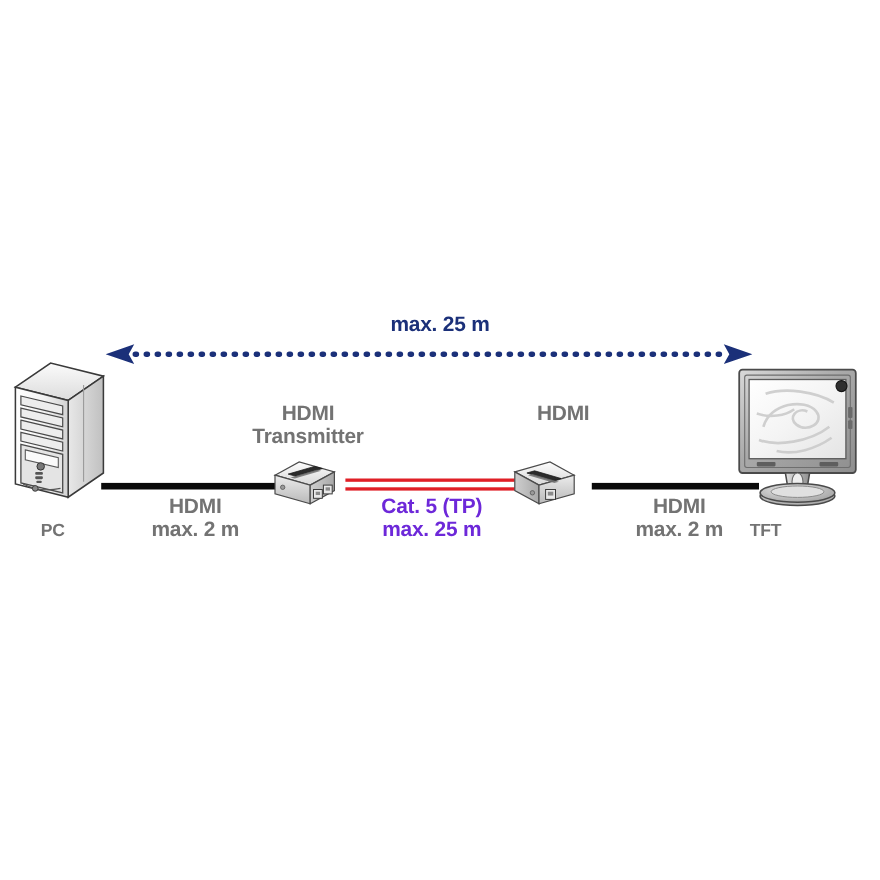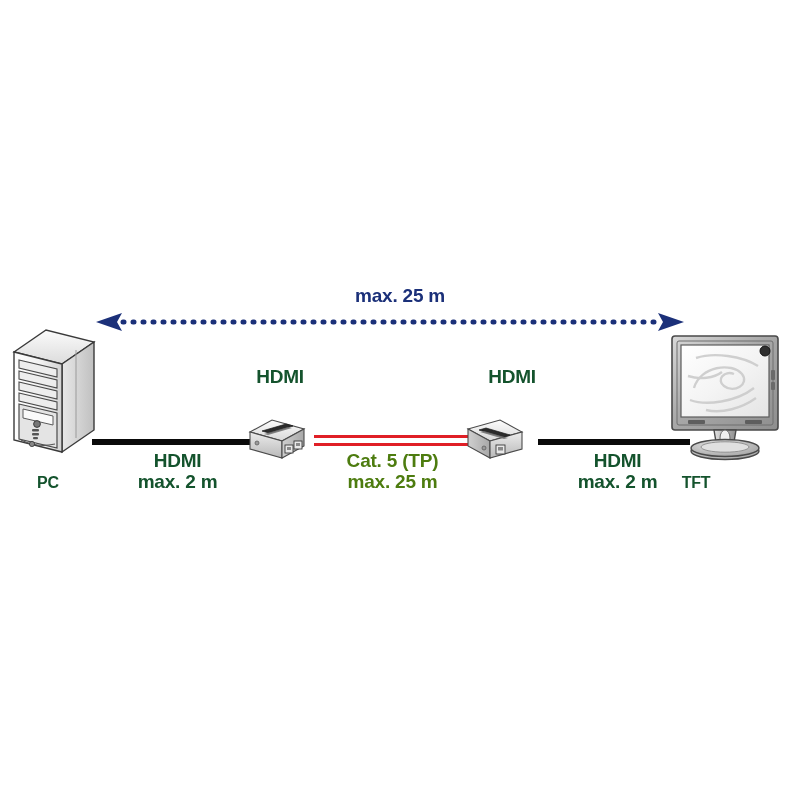--- a/index.html
+++ b/index.html
@@ -21,25 +21,25 @@
   }
   .abs { position: absolute; }
 
   
   .label {
     position: absolute;
     font-weight: bold;
     text-align: center;
     white-space: nowrap;
     line-height: 1.12;
-    color: #14532d;
+    color: #737373;
     letter-spacing: -0.2px;
   }
   .label.navy { color: #1b3079; }
-  .label.red  { color: #4d7c0f; }
+  .label.red  { color: #6d28d9; }
 
   .lbl-distance {
     left: 0; top: 285px; width: 800px;
     font-size: 19px;
   }
   .lbl-tx {
     left: 180px; top: 366px; width: 200px;
     font-size: 19px;
   }
   .lbl-rx {
@@ -213,20 +213,21 @@
         <rect x="41" y="29" width="4" height="3" fill="#8a8a8a" stroke="none"></rect>
         <rect x="50" y="25" width="4" height="3" fill="#8a8a8a" stroke="none"></rect>
       </g>
 
       <circle cx="11" cy="25" r="2" fill="#9a9a9a" stroke="#555" stroke-width="0.7"></circle>
     </svg>
   </div>
 
   <div class="label lbl-tx">
     <div>HDMI</div>
+    <div>Transmitter</div>
   </div>
 
   <div id="cable-cat5">
     <div class="red-line top"></div>
     <div class="red-line bottom"></div>
   </div>
 
   <div class="label red lbl-cat5">
     <div>Cat. 5 (TP)</div>
     <div>max. 25 m</div>

